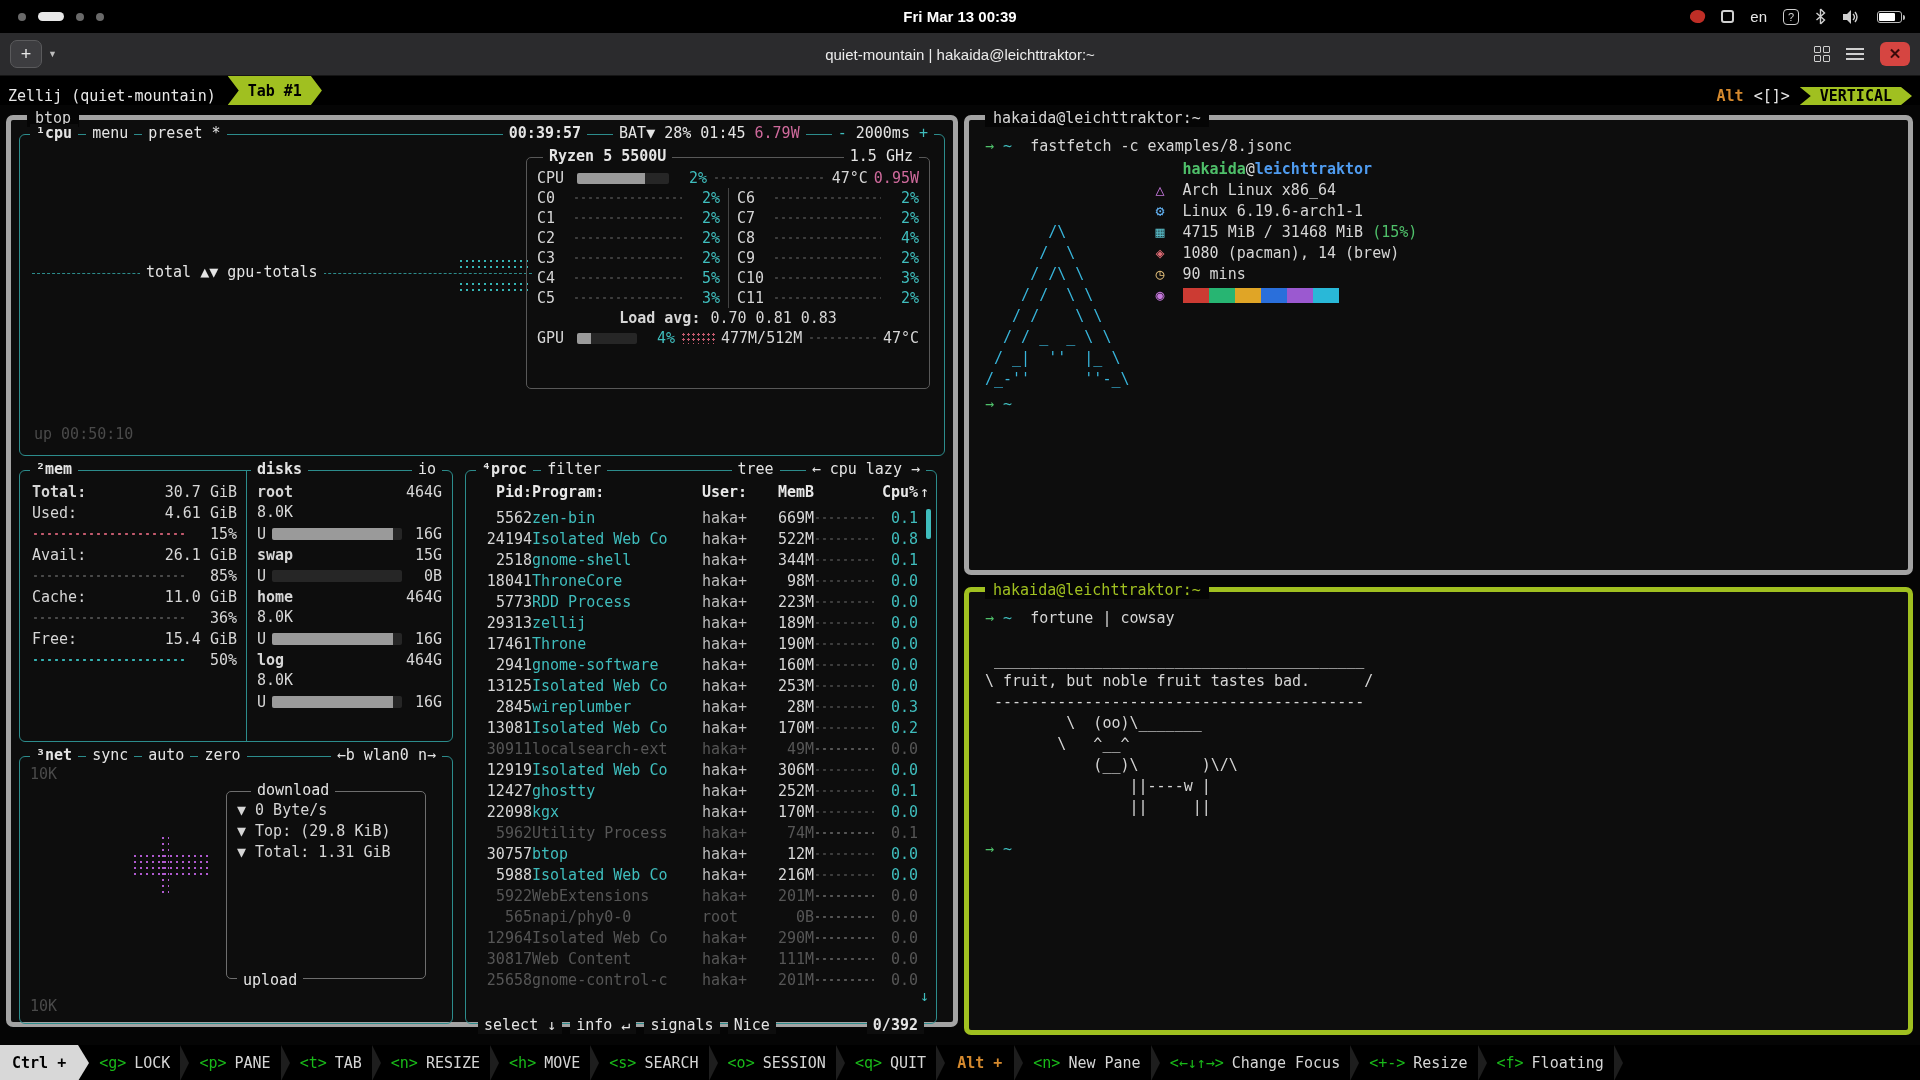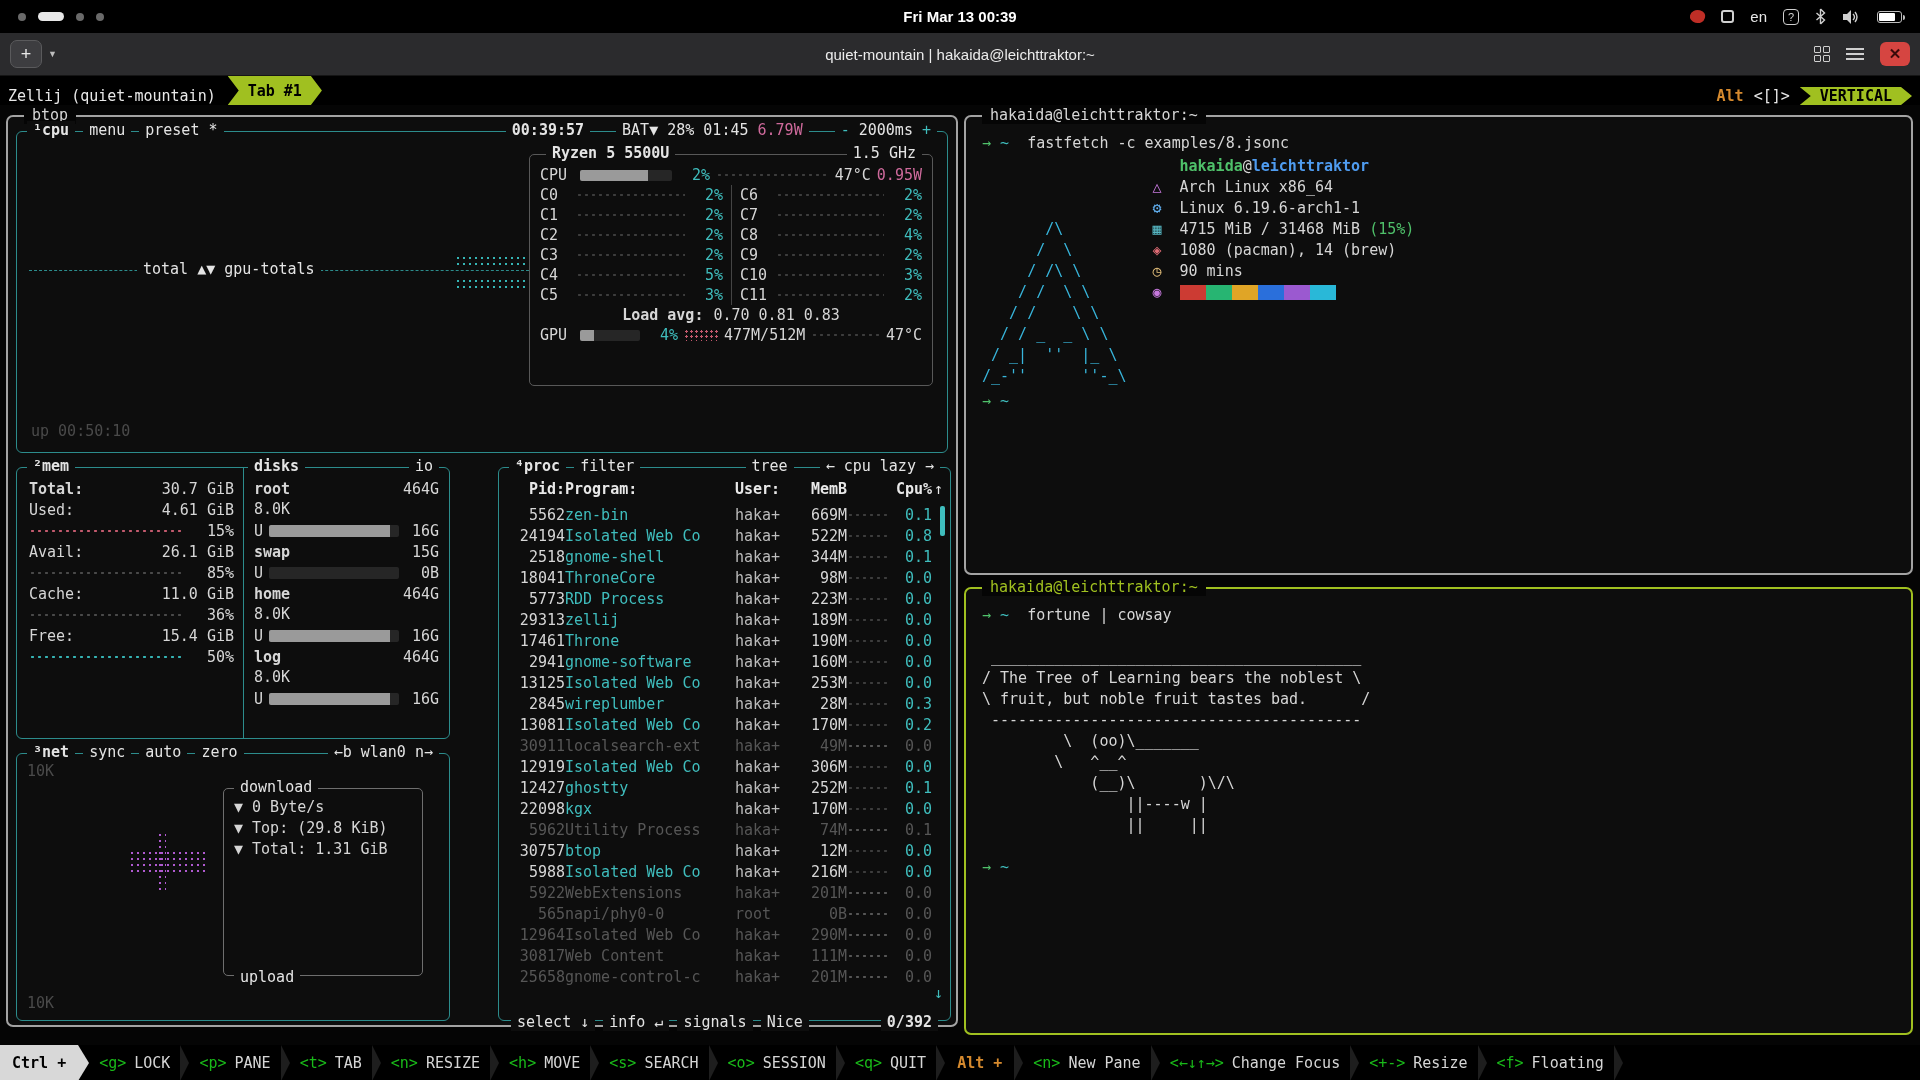--- a/index.html
+++ b/index.html
@@ -45,38 +45,38 @@
   
   .tabbar { position:absolute; top:76px; left:0; right:0; height:29px; background:#000;
             display:flex; align-items:flex-end; padding:0 8px; }
   .session-name { color:#e8e8e8; margin-right:12px; }
   .pl { height:100%; display:flex; align-items:center; background:#a0c020; color:#000; font-weight:bold;
         padding:0 20px; clip-path:polygon(0 0, calc(100% - 11px) 0, 100% 50%, calc(100% - 11px) 100%, 0 100%, 11px 50%); }
   .tab-right { margin-left:auto; display:flex; align-items:center; gap:10px; }
 
   
   .workspace { position:absolute; top:105px; left:0; right:0; height:940px; background:#050505; }
-  .pane { position:absolute; border:2px solid #a3a3a3; border-radius:7px; background:#0d0d0d; }
+  .pane { position:absolute; border:5px solid #a3a3a3; border-radius:7px; background:#0d0d0d; }
   .pane.active { border-color:#a0c020; }
   .pane-title { position:absolute; top:-11px; left:16px; background:#050505; padding:0 8px; color:#d6d6d6; }
   .pane.active > .pane-title { color:#a0c020; }
   .pane-btop { left:6px; top:10px; width:952px; height:912px; }
   .pane-ff   { left:964px; top:10px; width:949px; height:460px; }
   .pane-cow  { left:964px; top:482px; width:949px; height:448px; }
 
   
   .bx { position:absolute; border:1px solid #2c8c8c; border-radius:6px; }
   .chip { background:#0d0d0d; padding:0 6px; white-space:nowrap; color:#e4e4e4; }
   .bx-top { position:absolute; top:-11px; left:10px; right:10px; display:flex; justify-content:space-between; pointer-events:none; }
   .bx-top * { pointer-events:auto; }
   .grp { display:flex; gap:8px; } .grp.wide { gap:26px; }
   .bx-cpu { left:8px; top:14px; right:8px; height:322px; }
   .bx-mem { left:8px; top:350px; width:434px; height:272px; }
   .bx-net { left:8px; top:636px; width:434px; height:268px; }
-  .bx-proc { left:454px; top:350px; right:5px; height:554px;margin-left:36px; }
+  .bx-proc { left:454px; top:350px; right:16px; height:554px; }
 
   .trail { height:8px; background-image:radial-gradient(circle, currentColor 1.1px, transparent 1.25px);
            background-size:7px 8px; background-repeat:repeat-x; background-position:0 60%; color:#3d3d3d; }
   .dots-patch { position:absolute; background-image:radial-gradient(circle, currentColor 1.2px, transparent 1.35px);
                 background-size:6px 6px; }
   .meter { width:92px; height:11px; background:#262626; border-radius:2px; position:relative; overflow:hidden; display:inline-block; }
   .meter-fill { position:absolute; left:0; top:0; bottom:0; background:#9a9a9a; }
 
   .cpu-divider { position:absolute; left:12px; top:138px; width:500px; border-top:1px dashed #2c8c8c; }
   .cpu-side-chip { position:absolute; left:120px; top:128px; }
@@ -109,21 +109,21 @@
   .disk-line1, .disk-line2 { display:flex; align-items:center; height:21px; gap:6px; }
   .disk-line1 { justify-content:space-between; }
   .disk-free { height:21px; line-height:21px; }
   .disk-meter { flex:1; height:12px; }
   .disk-total { min-width:34px; text-align:right; }
 
   
   .net-scale-top { position:absolute; left:10px; top:8px; color:#4a4a4a; }
   .net-scale-bottom { position:absolute; left:10px; bottom:8px; color:#4a4a4a; }
   .updown { position:absolute; left:206px; top:34px; width:200px; height:188px; border:1px solid #6e6e6e; border-radius:5px; padding:8px 10px; }
-  .ud-title { position:absolute; top:-11px; left:10px; }
+  .ud-title { position:absolute; top:-11px; left:24px; }
   .ud-bottom { position:absolute; bottom:-11px; left:10px; }
   .ud-line { height:21px; line-height:21px; white-space:pre; }
   .ud-gap { height:14px; }
 
   
   .proc-grid { display:grid; grid-template-columns:56px 170px 60px 52px 1fr 44px; column-gap:0; align-items:center; padding:0 18px 0 10px; }
   .proc-header { position:absolute; top:10px; left:0; right:0; height:22px; color:#e8e8e8; font-weight:bold; }
   .col-pid { text-align:right; } .col-mem { text-align:right; } .col-cpu { text-align:right; }
   .proc-rows { position:absolute; top:36px; bottom:14px; left:0; right:0; overflow:hidden; }
   .proc-row { height:21px; }
@@ -813,21 +813,20 @@
     </div>
   </div>
 
   <div class="pane pane-cow active">
     <span class="pane-title">hakaida@leichttraktor:~</span>
     <div class="term">
       <div class="prompt-line"><span class="green">→</span><span> </span><span class="cyan">~</span><span>  </span><span>fortune | cowsay</span></div>
       <div style="margin-top:21px">
 
       <div class="pre"> _________________________________________</div>
-          <div class="pre">/ The Tree of Learning bears the noblest \</div>
           <div class="pre">\ fruit, but noble fruit tastes bad.      /</div>
           <div class="pre"> -----------------------------------------</div>
         </div>
       <div>
 
       <div class="pre">         \  (oo)\_______</div>
           <div class="pre">        \   ^__^</div>
           <div class="pre">            (__)\       )\/\</div>
           <div class="pre">                ||----w |</div>
           <div class="pre">                ||     ||</div>

